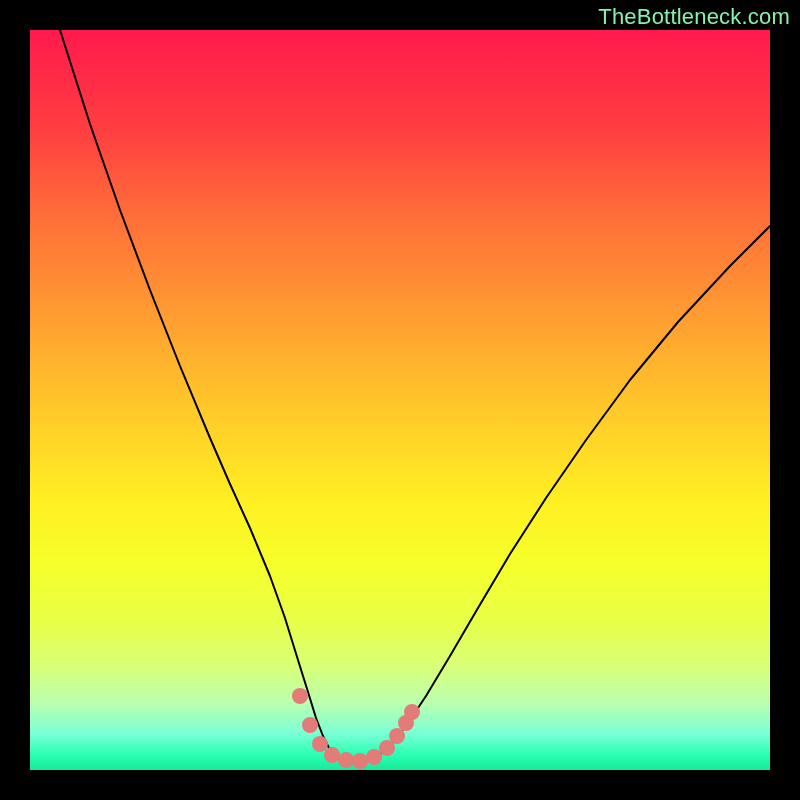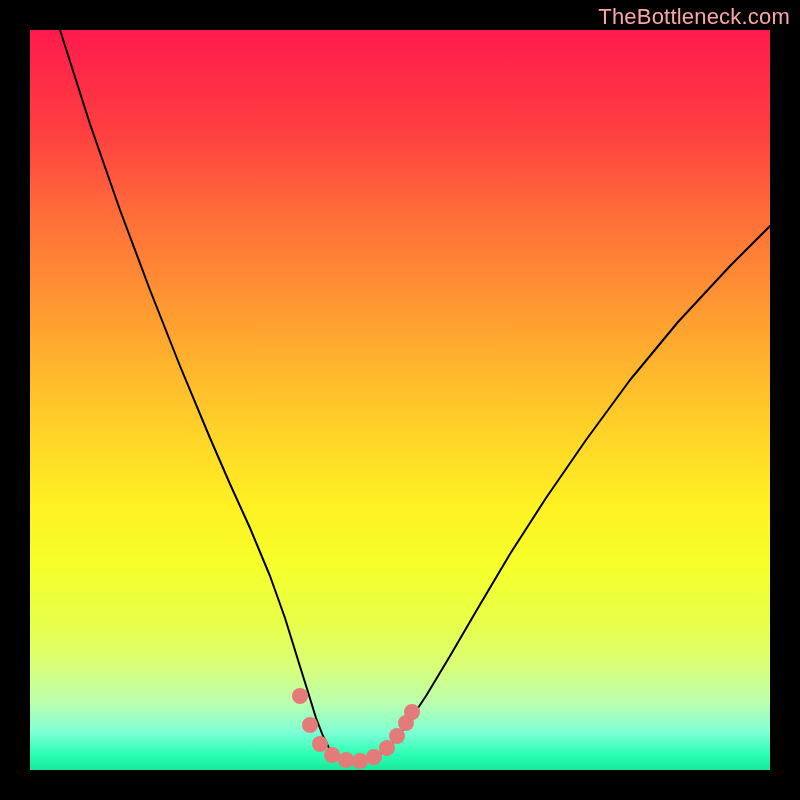--- a/index.html
+++ b/index.html
@@ -48,21 +48,21 @@
     );
   }
   .curve-layer {
     position: absolute;
     inset: 0;
   }
   .attribution {
     position: absolute;
     top: 4px;
     right: 10px;
-    color: #fca5a5;
+    color: #86efac;
     font-size: 22px;
     font-weight: 500;
     letter-spacing: 0.2px;
   }
 </style>
 </head>
 <body>
 
 <div class="stage">
 

